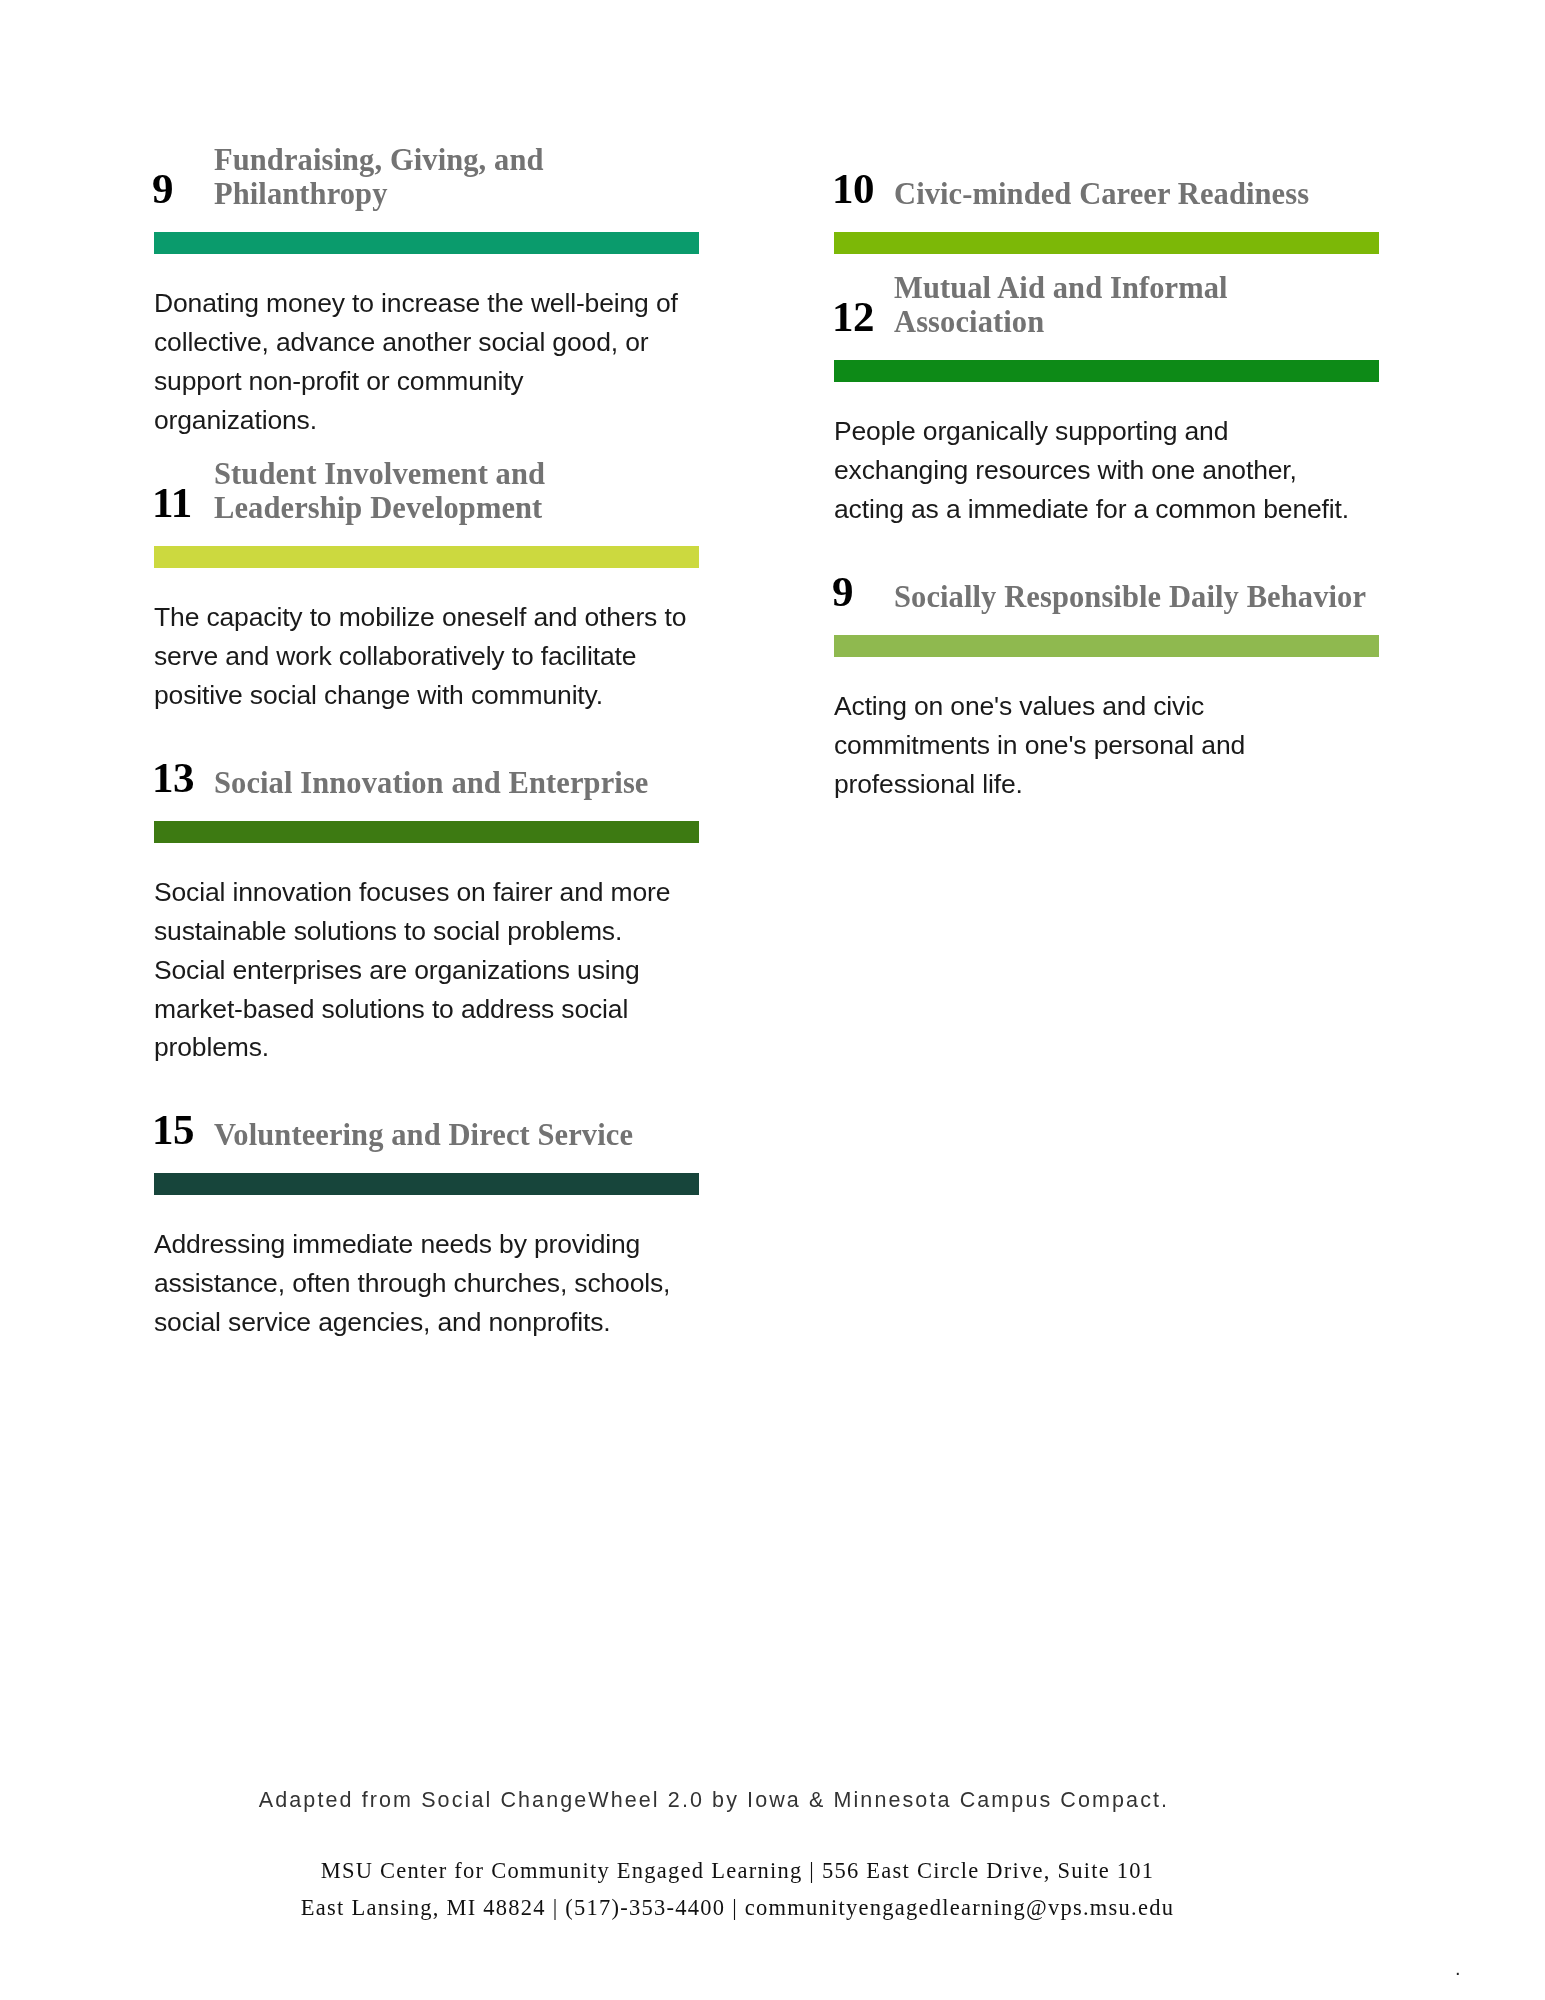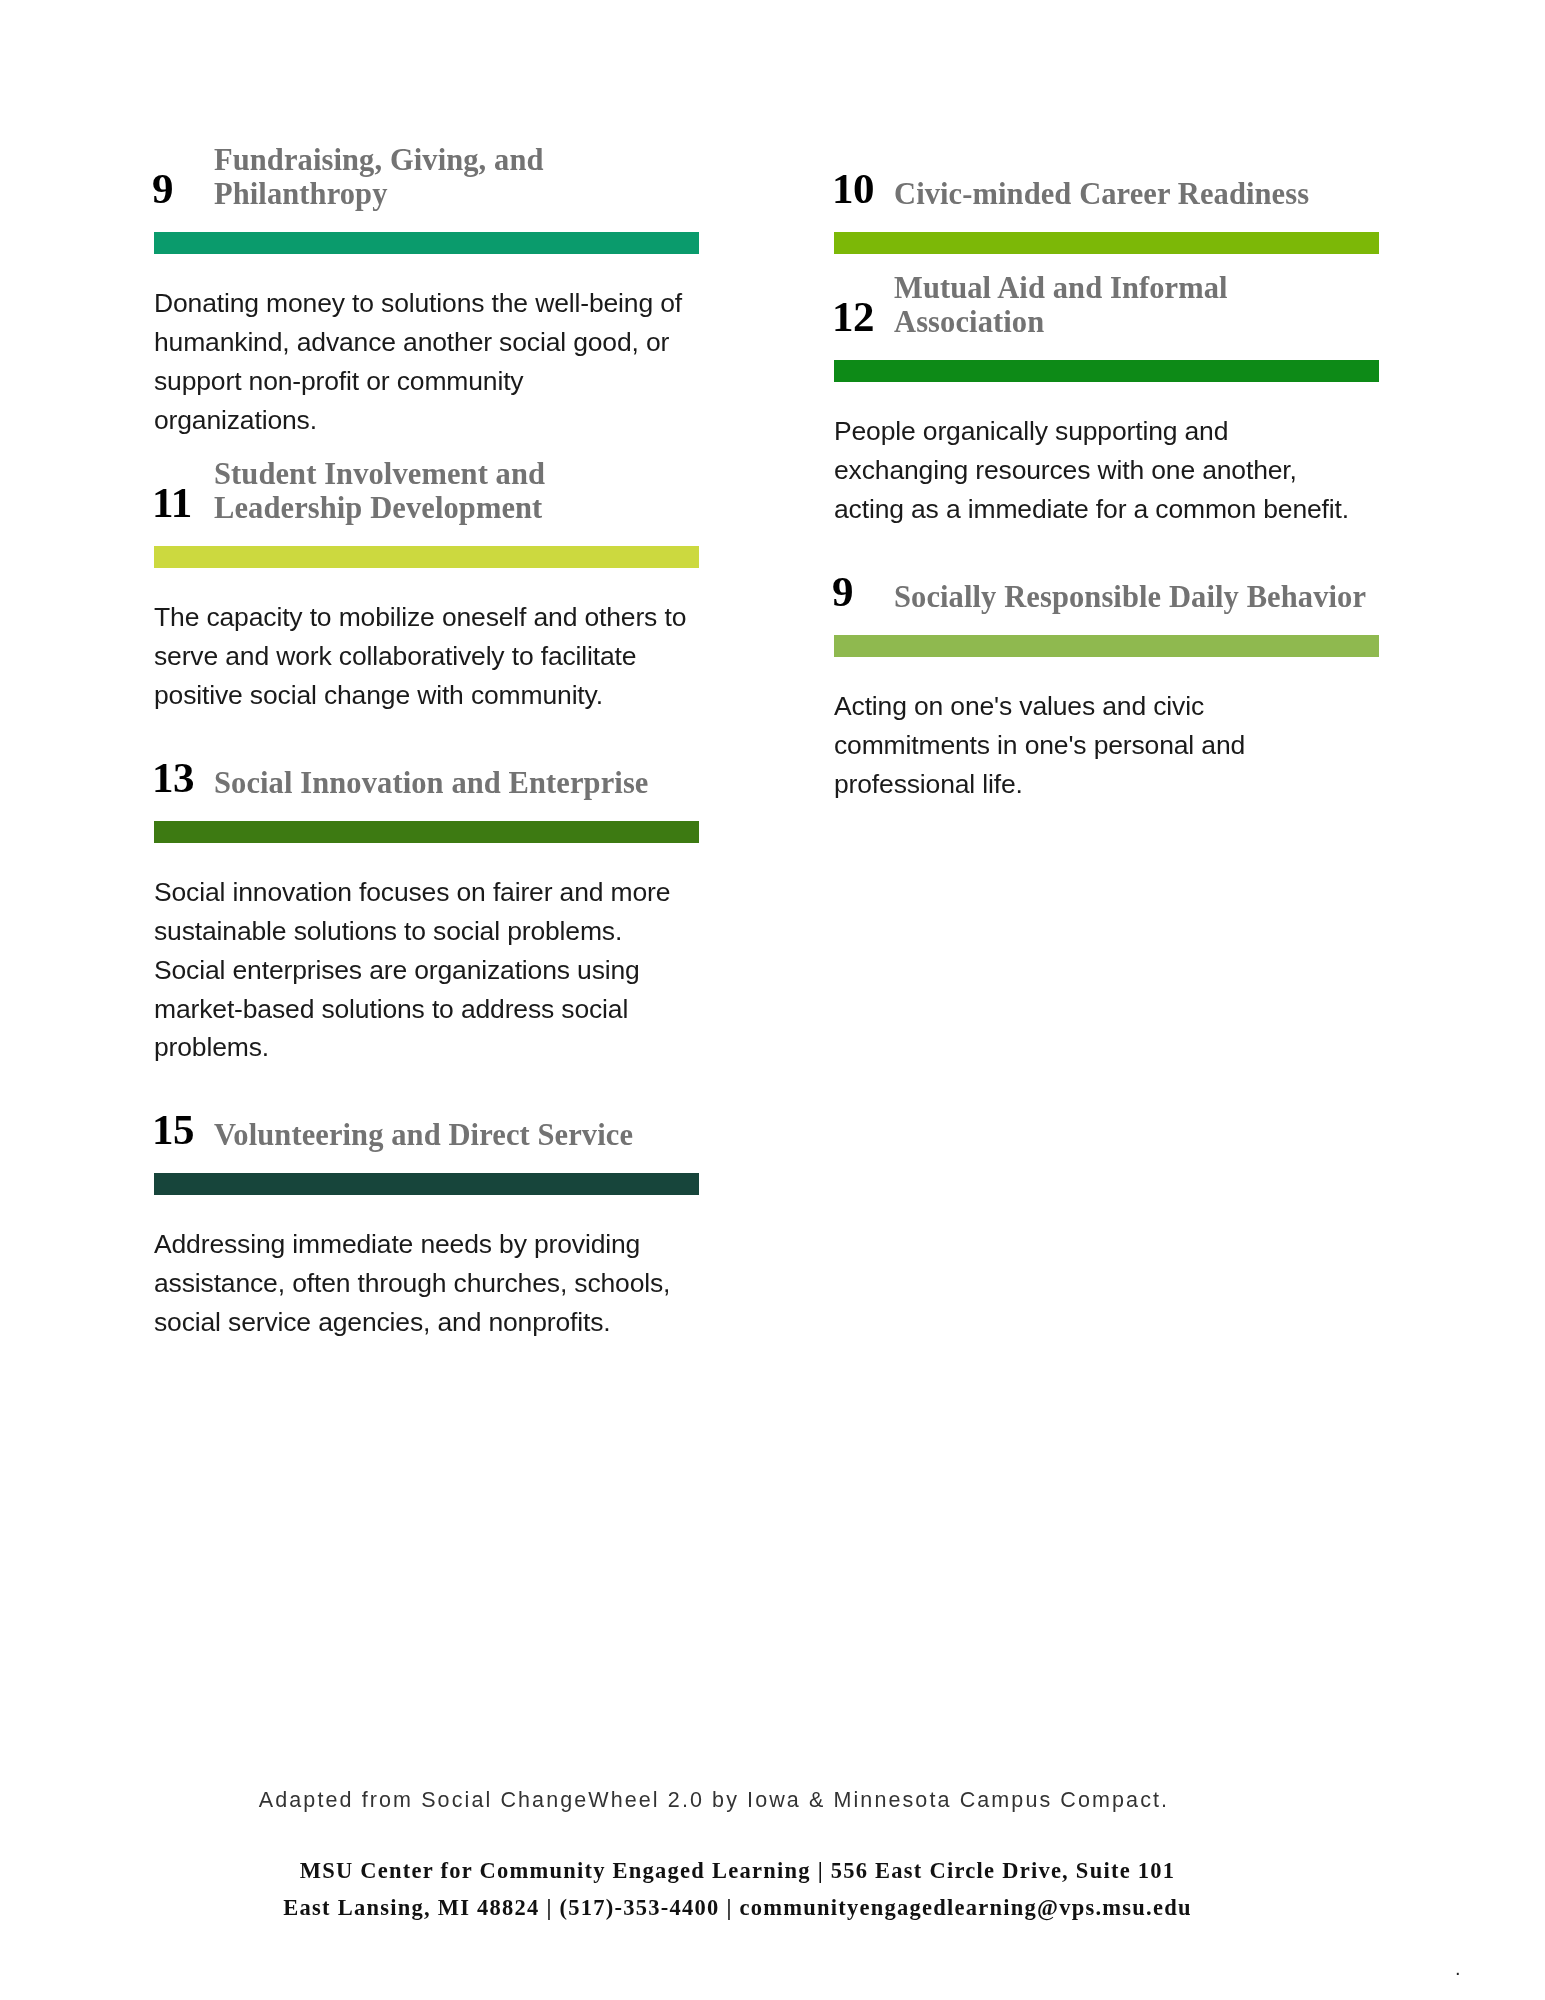--- a/index.html
+++ b/index.html
@@ -101,21 +101,21 @@
   .footer-credit {
     font-family: "Liberation Sans", sans-serif;
     font-size: 21.5px;
     letter-spacing: 2.1px;
     color: #333333;
     line-height: 1.4;
   }
   .footer-address {
     margin-top: 38px;
     font-family: "Liberation Serif", serif;
-    font-weight: 700;
+    font-weight: 400;
     font-size: 22.5px;
     letter-spacing: 1.25px;
     color: #111111;
     line-height: 1.62;
     padding-left: 47px;
   }
   .footer-dot {
     position: absolute;
     left: 1455px;
     top: 1958px;
@@ -132,21 +132,21 @@
   <div class="columns">
 
     <div class="col col-left">
 
       <div class="card">
         <div class="card-head">
           <div class="card-num">9</div>
           <div class="card-title">Fundraising, Giving, and Philanthropy</div>
         </div>
         <div class="card-bar" style="background-color: rgb(10, 155, 108);"></div>
-        <div class="card-body">Donating money to solutions the well-being of humankind, advance another social good, or support non-profit or community organizations.</div>
+        <div class="card-body">Donating money to increase the well-being of collective, advance another social good, or support non-profit or community organizations.</div>
       </div>
 
       <div class="card">
         <div class="card-head">
           <div class="card-num">11</div>
           <div class="card-title">Student Involvement and Leadership Development</div>
         </div>
         <div class="card-bar" style="background-color: rgb(204, 217, 63);"></div>
         <div class="card-body">The capacity to mobilize oneself and others to serve and work collaboratively to facilitate positive social change with community.</div>
       </div>

